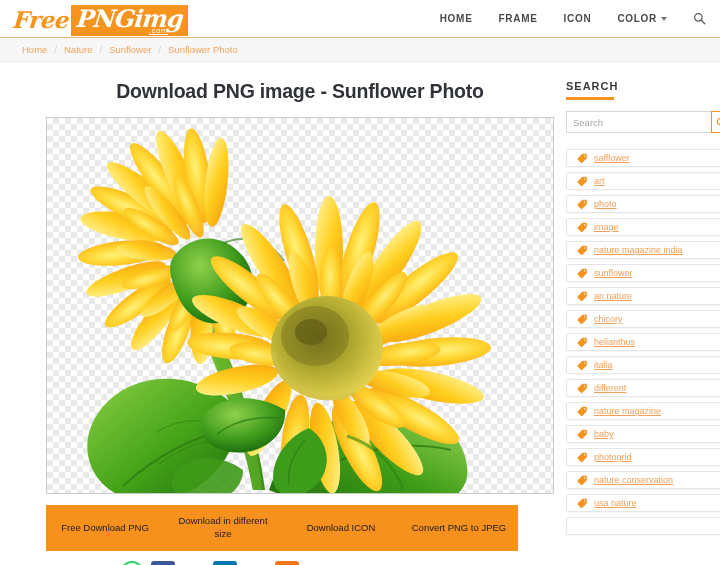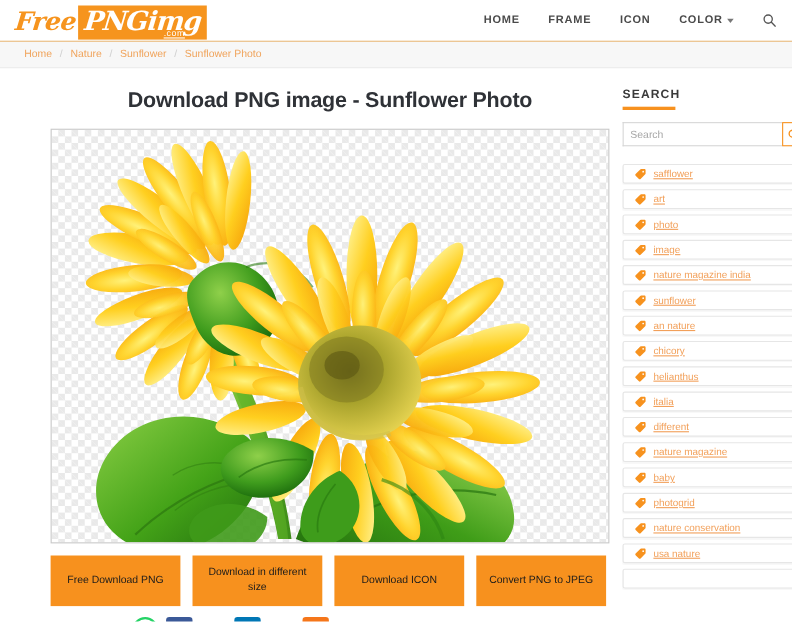--- a/index.html
+++ b/index.html
@@ -141,21 +141,20 @@
       linear-gradient(45deg, #e9e9e9 25%, transparent 25%, transparent 75%, #e9e9e9 75%),
       linear-gradient(45deg, #e9e9e9 25%, transparent 25%, transparent 75%, #e9e9e9 75%);
     background-size: 12px 12px;
     background-position: 0 0, 6px 6px;
   }
   .image-panel svg { position: absolute; left: 0; top: 0; }
 
   
   .btn-row {
     display: flex;
-    gap: 11px;
     margin-top: 11px;
   }
   .dl-btn {
     background: #f7911e;
     border: none;
     color: #1b1b1b;
     font-size: 9.5px;
     font-family: "Liberation Sans", sans-serif;
     width: 118px;
     height: 46px;

